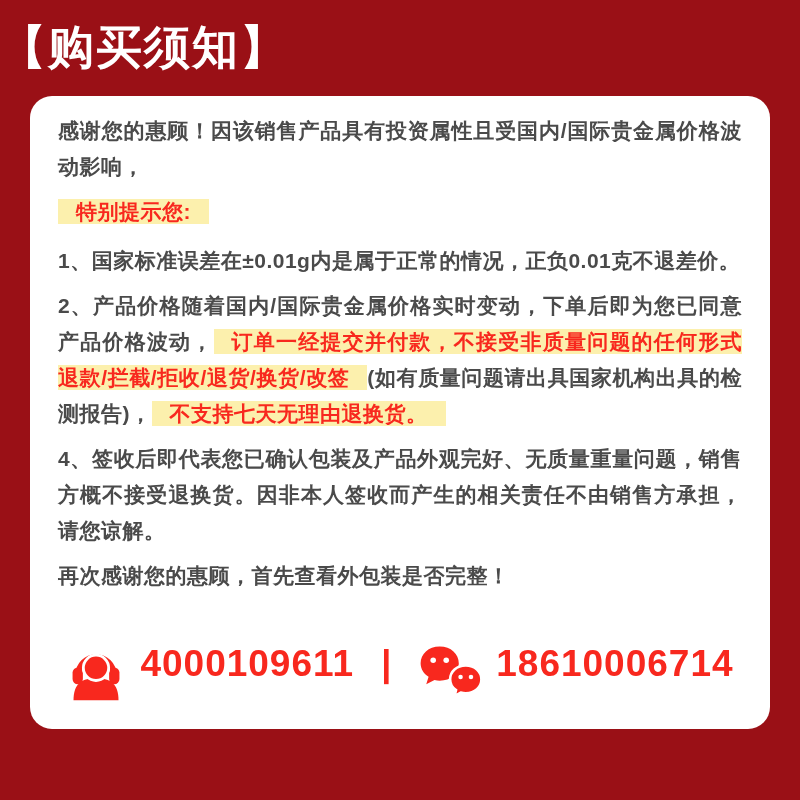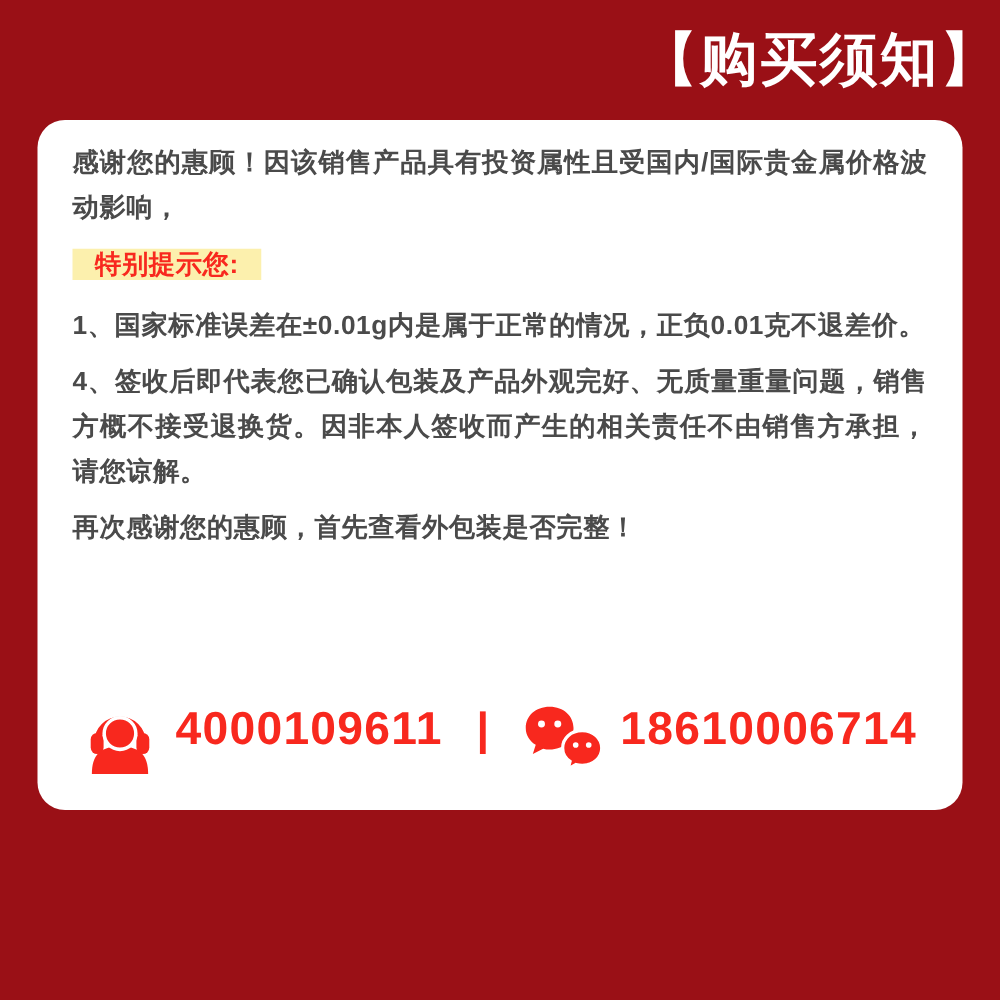--- a/index.html
+++ b/index.html
@@ -4,34 +4,34 @@
 <style>
   * { margin:0; padding:0; box-sizing:border-box; }
   html, body { width:800px; height:800px; }
   body {
     background:#9a1016;
     font-family:"Liberation Sans","DejaVu Sans",sans-serif;
     overflow:hidden;
   }
   .header {
     height:96px;
-    display:flex; align-items:center; justify-content:flex-end;
+    display:flex; align-items:center; justify-content:flex-start;
   }
   .title {
     color:#ffffff;
     font-size:46px;
     font-weight:700;
     letter-spacing:2px;
     white-space:nowrap;
   }
   .card {
     position:relative;
     margin:0 30px;
     width:740px;
-    height:552px;
+    height:633px;
     background:#ffffff;
     border-radius:22px;
     padding:17px 28px 0 28px;
   }
   .para {
     font-size:21px;
     font-weight:700;
     color:#4a4a4a;
     line-height:36px;
     letter-spacing:0.5px;
@@ -81,20 +81,23 @@
     <p class="para">
       <span>感谢您的惠顾！因该销售产品具有投资属性且受国内/国际贵金属价格波动影响，</span>
     </p>
 
     <p class="para tip-line">
       <span class="hl">特别提示您:</span>
     </p>
 
     <p class="para">1、国家标准误差在±0.01g内是属于正常的情况，正负0.01克不退差价。</p>
 
+    <p class="para">
+      <span>2、产品价格随着国内/国际贵金属价格实时变动，下单后即为您已同意产品价格波动，</span><span class="hl">订单一经提交并付款，不接受非质量问题的任何形式退款/拦截/拒收/退货/换货/改签</span><span>(如有质量问题请出具国家机构出具的检测报告)，</span><span class="hl">不支持七天无理由退换货。</span>
+    </p>
 
 
     <p class="para">4、签收后即代表您已确认包装及产品外观完好、无质量重量问题，销售方概不接受退换货。因非本人签收而产生的相关责任不由销售方承担，请您谅解。</p>
 
     <p class="para">再次感谢您的惠顾，首先查看外包装是否完整！</p>
 
     <div class="contact">
 
       <svg class="icon-cs" viewBox="0 0 64 64" aria-hidden="true">
         <path d="M13 34 A19 19 0 0 1 51 34" fill="none" stroke="#f8281e" stroke-width="6"></path>

